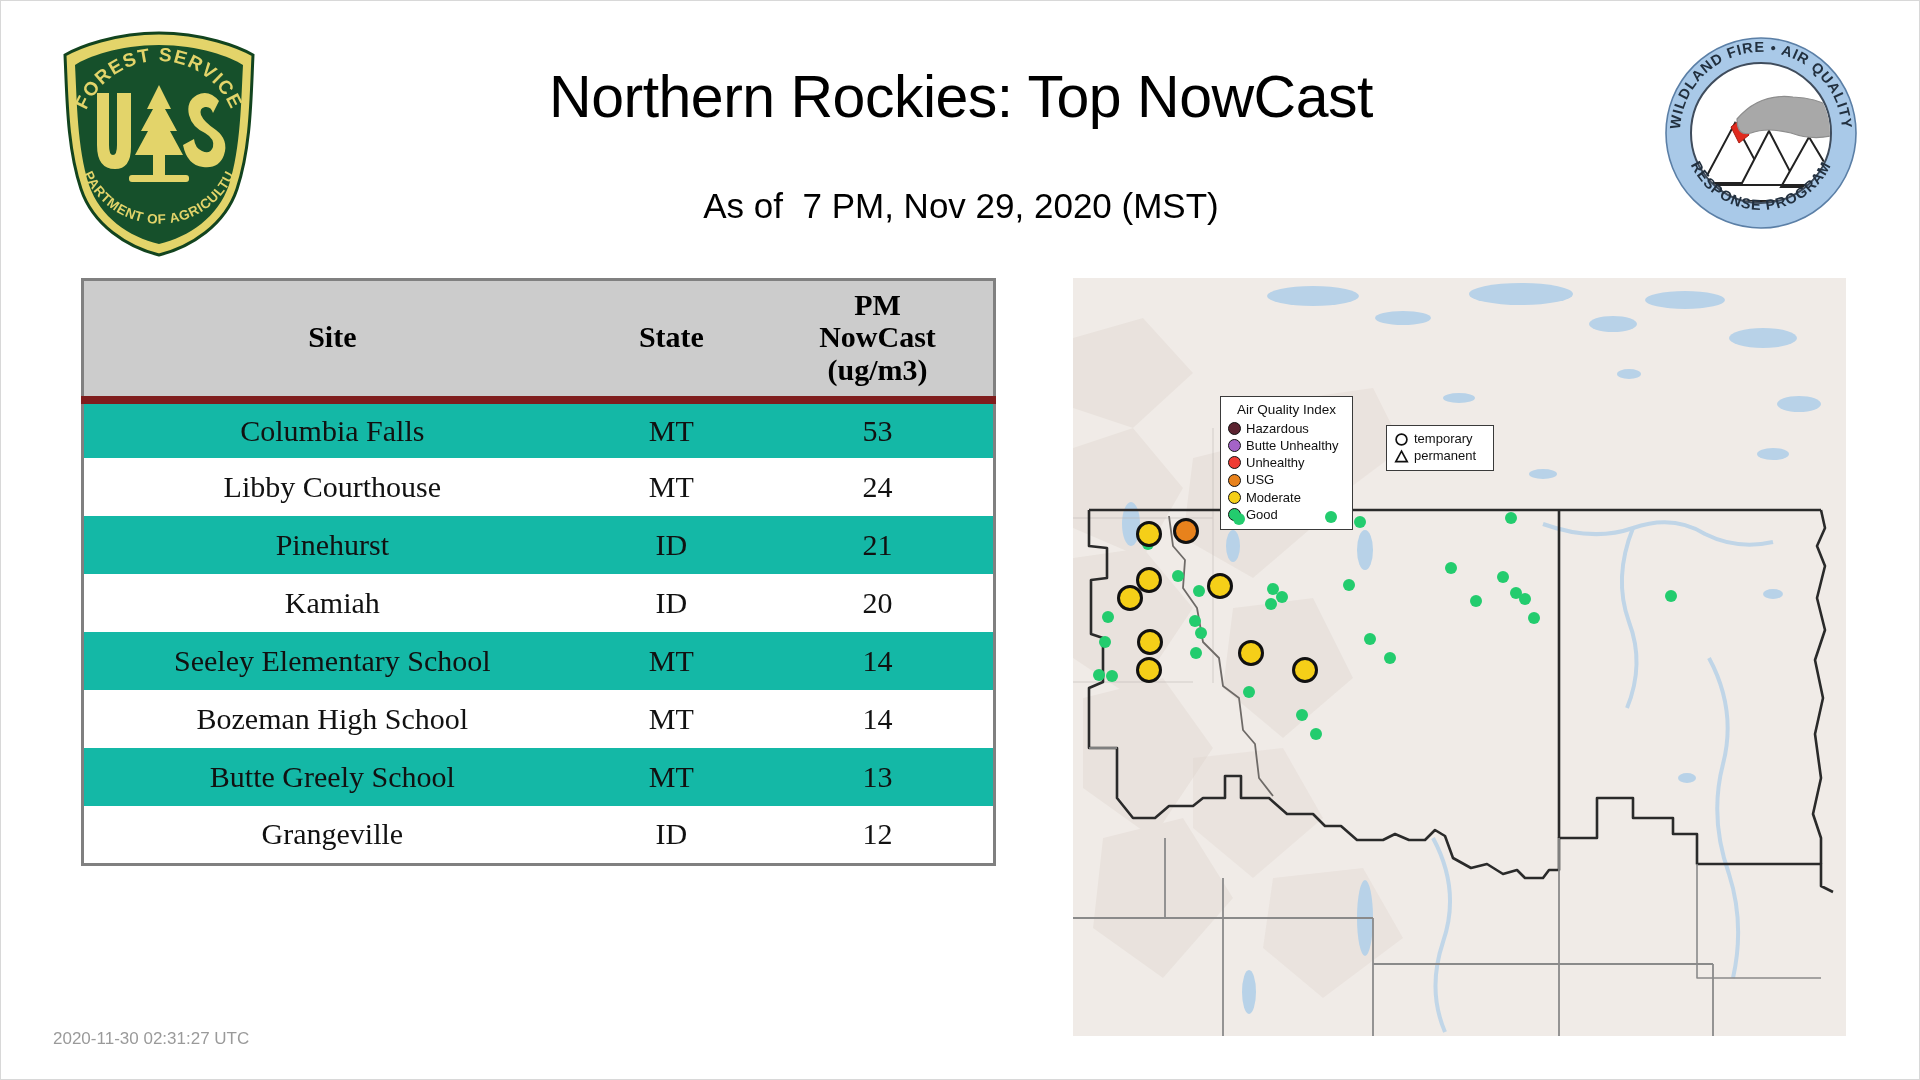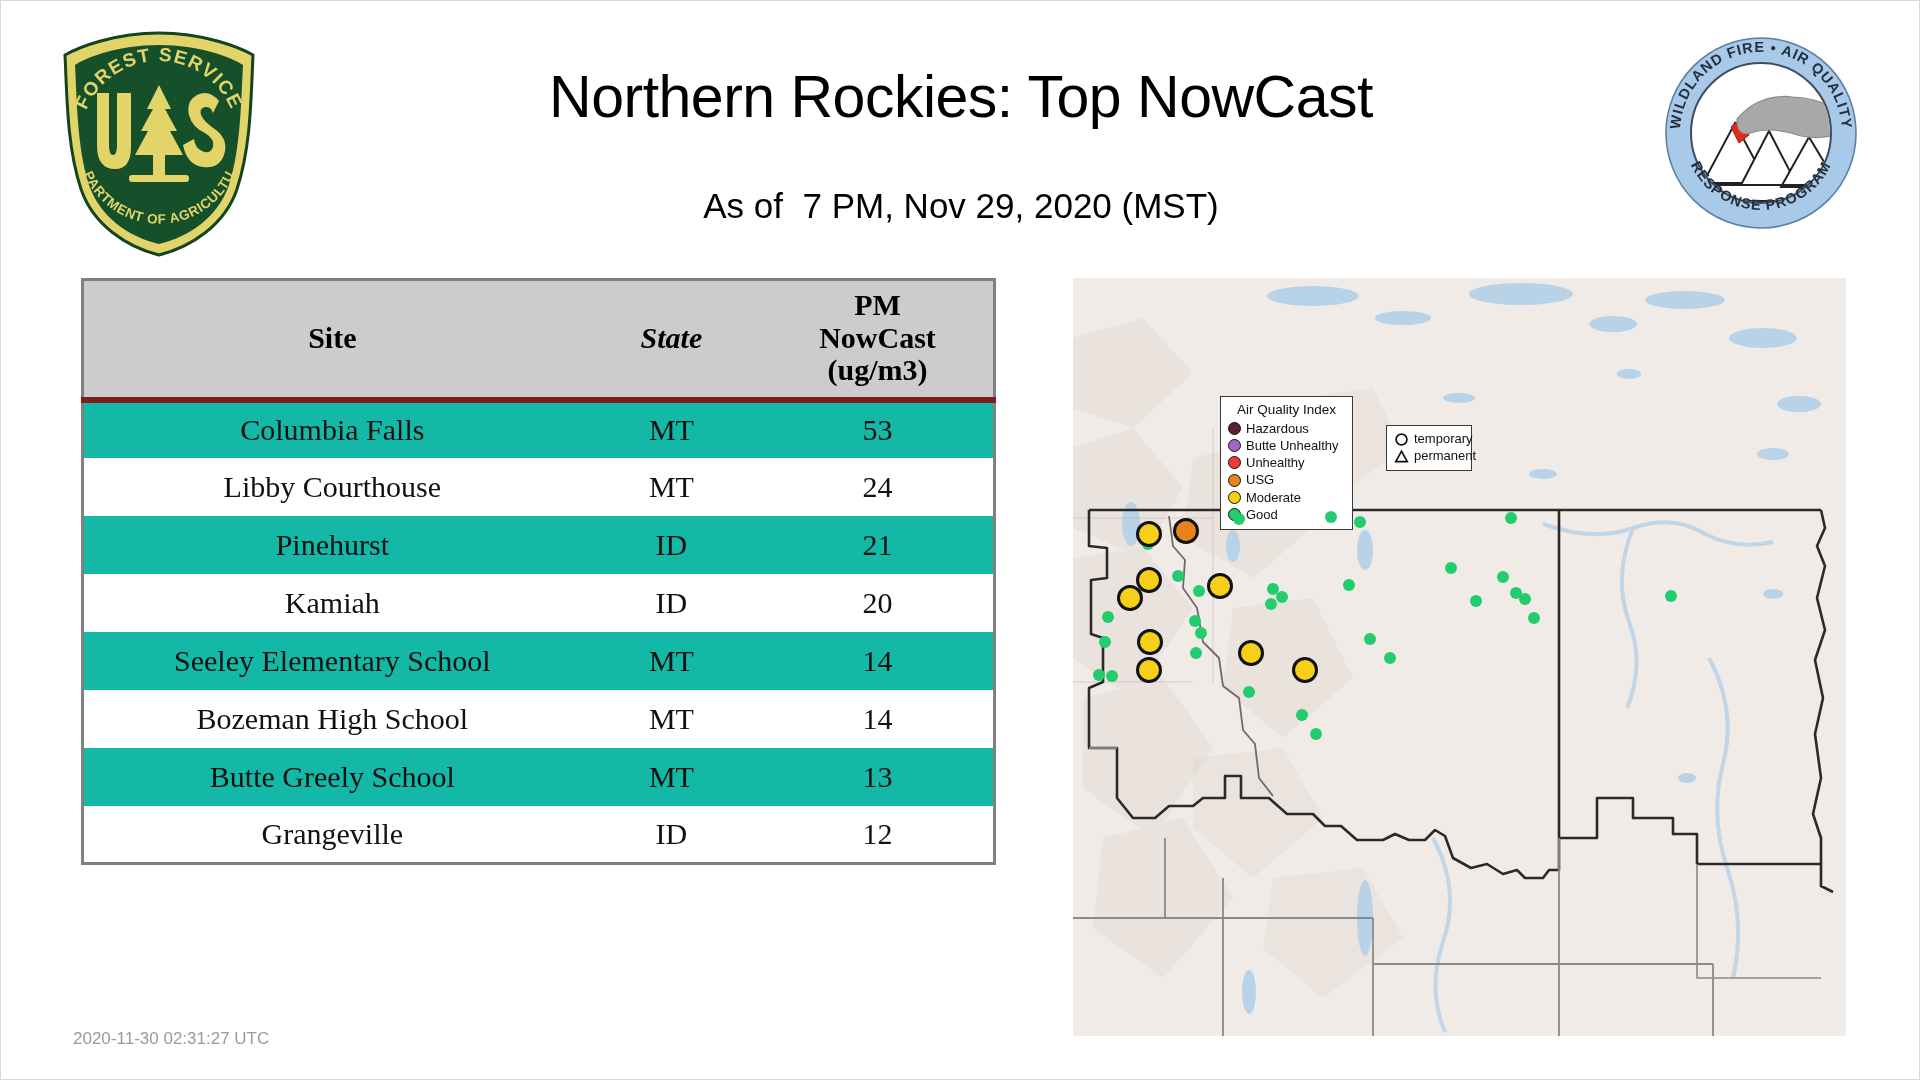--- a/index.html
+++ b/index.html
@@ -38,47 +38,46 @@
   #table-wrap {
     position:absolute; left:80px; top:277px; width:915px;
   }
   table#nowcast-table {
     width:915px; border-collapse:collapse;
     border:3px solid #808080;
     font-family:"Liberation Serif", serif;
   }
   table#nowcast-table thead th {
     background:#cccccc;
-    border-bottom:6px solid #7f1d1d;
+    border-bottom:8px solid #7f1d1d;
     font-size:30px; font-weight:bold; color:#000;
     padding:8px 0 10px 0;
     height:120px;
     vertical-align:middle;
     text-align:center;
     line-height:1.08;
   }
   th.col-site  { width:500px; }
-  th.col-state { width:182px;font-style:italic; }
+  th.col-state { width:182px; }
   th.col-pm    { width:233px; }
 
   table#nowcast-table tbody td {
     font-size:30px; color:#111;
     text-align:center;
     height:58px;
     padding:0;
     border:none;
   }
   table#nowcast-table tbody tr.odd  { background:#14b8a6; }
   table#nowcast-table tbody tr.even { background:#ffffff;padding-left:6px; }
 
   #timestamp {
     position:absolute; left:52px; top:1028px;
     font-size:17px; color:#9a9a9a;
     font-family:"Liberation Sans", sans-serif;
-    margin-left:20px;
   }
 
   
   #map {
     position:absolute; left:1072px; top:277px;
     width:773px; height:758px;
     overflow:hidden;
     background:#a16207;
   }
   #map-svg { position:absolute; left:0; top:0; width:773px; height:758px; }
@@ -100,21 +99,21 @@
     display:flex; align-items:center; gap:5px;
     font-size:13px; color:#111; line-height:1.32;
     white-space:nowrap;
   }
   .sw {
     width:13px; height:13px; border-radius:50%;
     border:1.4px solid #111; flex:none;
   }
 
   #marker-legend {
-    left:313px; top:147px; width:86px; padding:5px 6px 5px 7px;
+    left:313px; top:147px; width:108px; padding:5px 6px 5px 7px;
   }
   #marker-legend .mrow {
     display:flex; align-items:center; gap:5px;
     font-size:13px; color:#111; line-height:1.3; white-space:nowrap;
   }
   .glyph { width:15px; height:15px; flex:none; }
 
   .site-dot { position:absolute; border-radius:50%; }
   .dot-big {
     width:26px; height:26px; border:3px solid #111;

